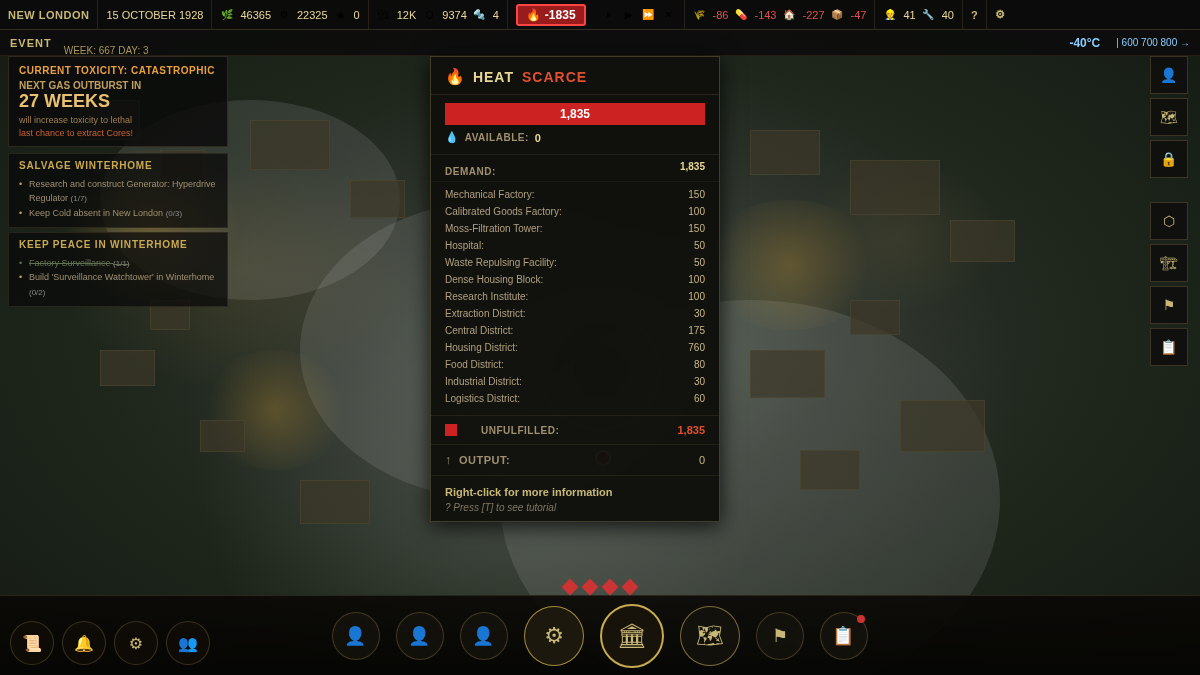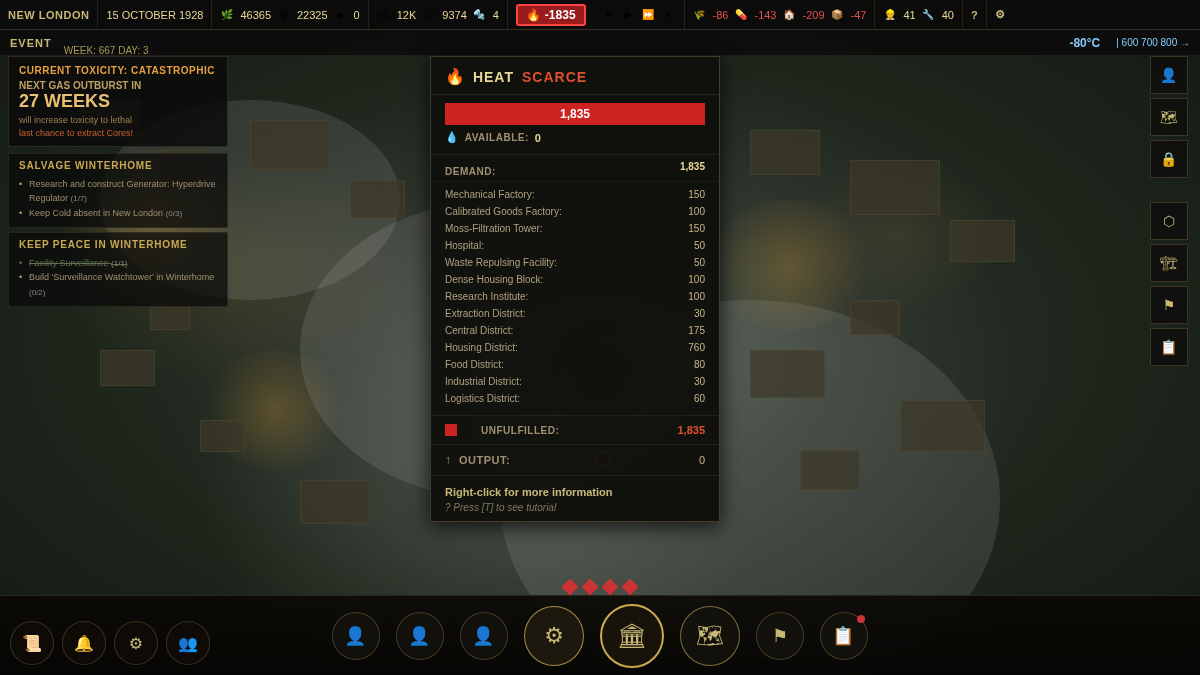--- a/index.html
+++ b/index.html
@@ -599,42 +599,42 @@
     <span class="tb-icon">⏩</span>
     <span class="tb-icon">✕</span>
   </div>
 
   <div class="top-bar-section">
     <span class="tb-icon">🌾</span>
     <span class="tb-value" style="color:#e05050;">-86</span>
     <span class="tb-icon">💊</span>
     <span class="tb-value" style="color:#e05050;">-143</span>
     <span class="tb-icon">🏠</span>
-    <span class="tb-value" style="color:#e05050;">-209</span>
+    <span class="tb-value" style="color:#e05050;">-227</span>
     <span class="tb-icon">📦</span>
     <span class="tb-value" style="color:#e05050;text-align:right;">-47</span>
   </div>
   <div class="top-bar-section">
     <span class="tb-icon">👷</span>
     <span class="tb-value">41</span>
     <span class="tb-icon">🔧</span>
     <span class="tb-value">40</span>
   </div>
   <div class="top-bar-section">
     <span class="tb-label">?</span>
   </div>
   <div class="top-bar-section" style="border-right:none;">
     <span class="tb-label">⚙</span>
   </div>
 </div>
 
 <div id="second-bar">
   <span class="event-label">EVENT</span>
   <span class="week-day">WEEK: 667  DAY: 3</span>
-  <span class="temp-display">-80°C</span>
+  <span class="temp-display">-40°C</span>
 
   <span style="color:#88ccff;font-size:10px;margin-left:4px;">| 600 700 800 →</span>
 </div>
 
 <div id="left-panel">
 
   <div class="toxicity-box">
     <div class="toxicity-title">CURRENT TOXICITY: CATASTROPHIC</div>
     <div class="toxicity-sub">NEXT GAS OUTBURST IN</div>
     <div class="toxicity-weeks">27 WEEKS</div>
@@ -650,21 +650,21 @@
     </div>
     <div class="quest-item">
       <span>Keep Cold absent in New London</span>
       <span class="progress"> (0/3)</span>
     </div>
   </div>
 
   <div class="quest-section">
     <div class="quest-section-title">KEEP PEACE IN WINTERHOME</div>
     <div class="quest-item completed">
-      <span>Facility Surveillance</span>
+      <span>Factory Surveillance</span>
       <span class="progress"> (1/1)</span>
     </div>
     <div class="quest-item">
       <span>Build 'Surveillance Watchtower' in Winterhome</span>
       <span class="progress"> (0/2)</span>
     </div>
   </div>
 </div>
 
 <div id="heat-popup">

